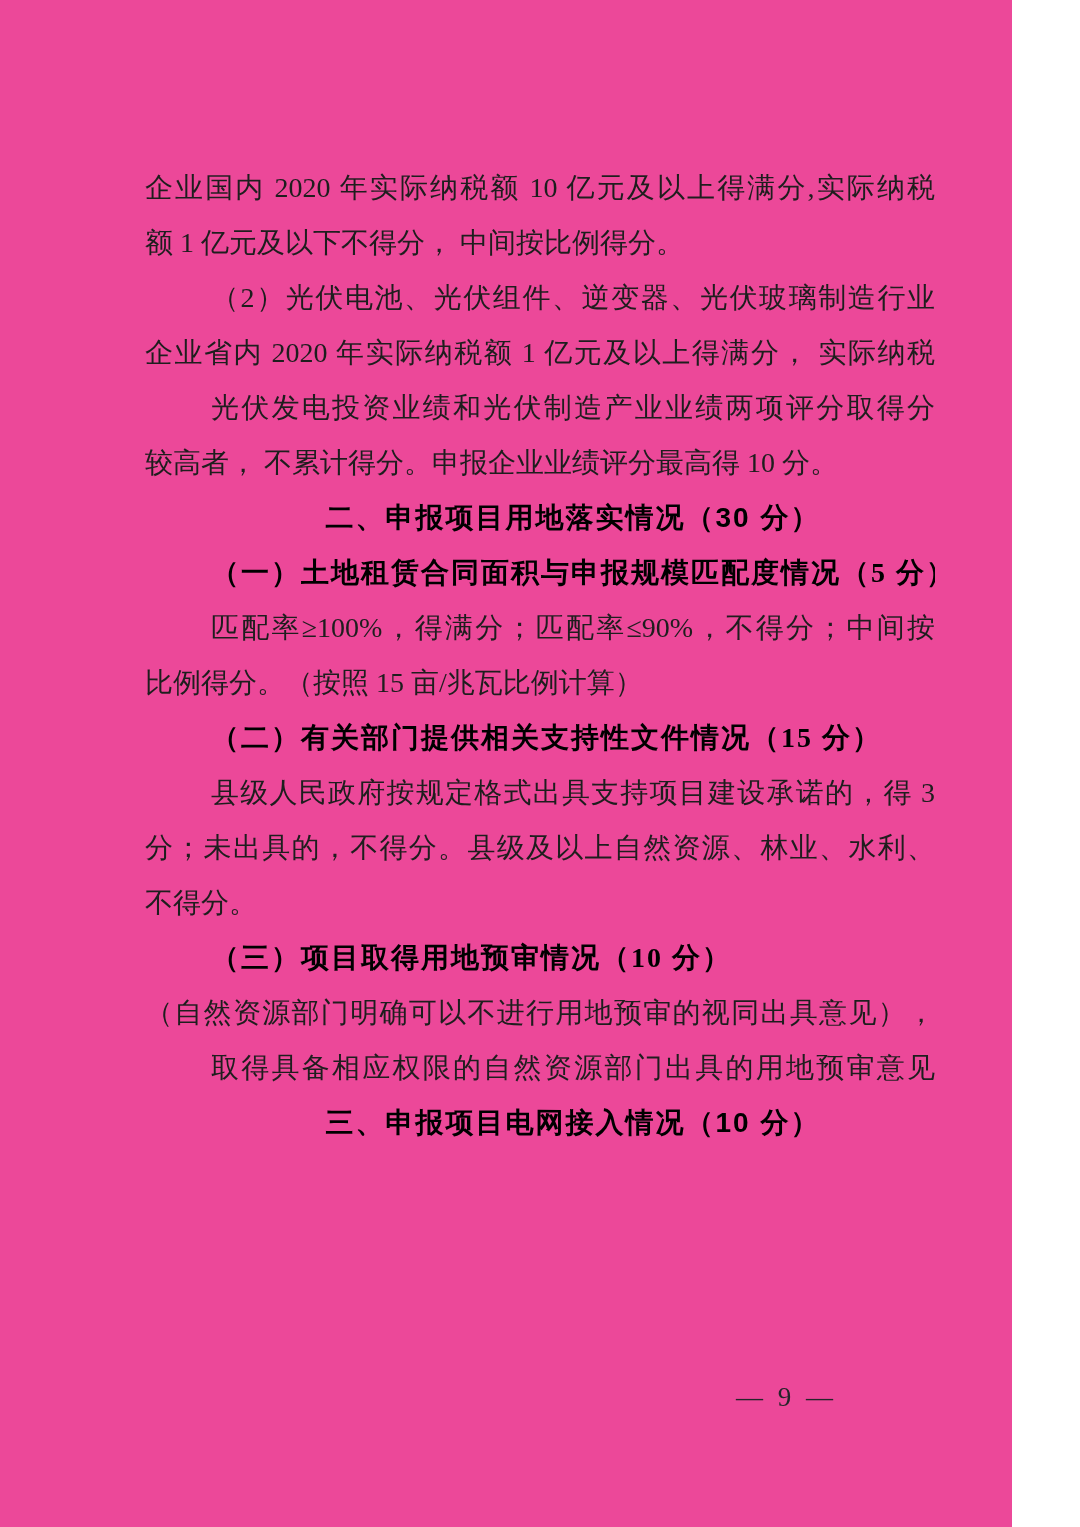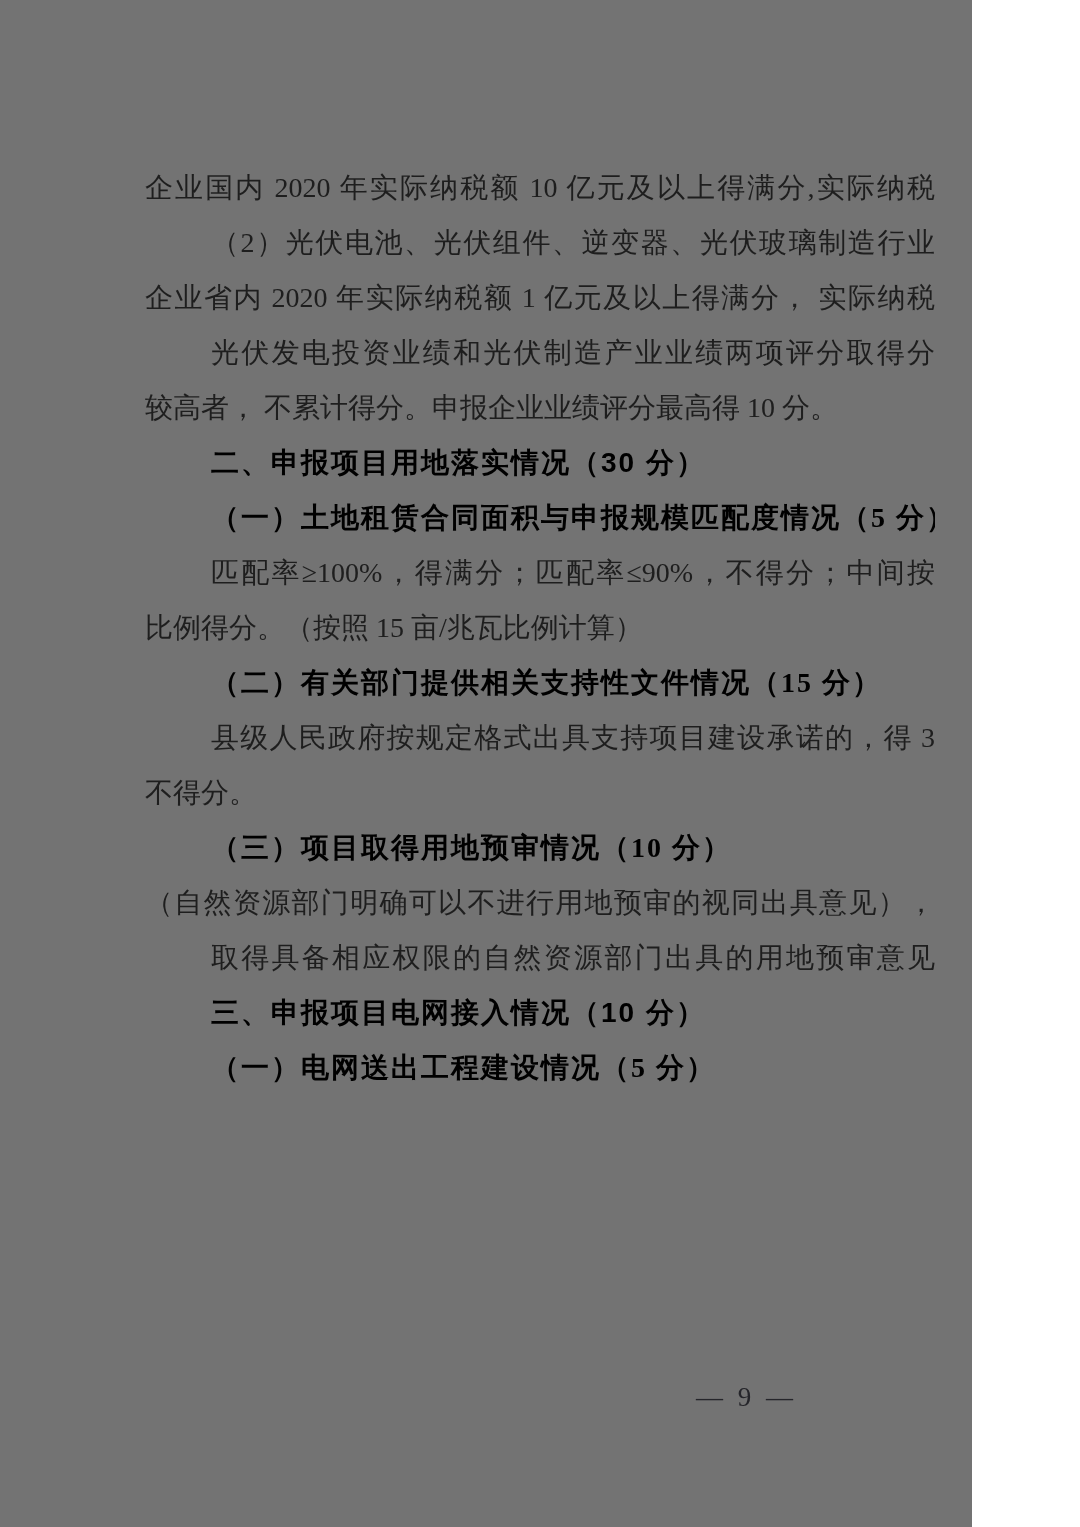--- a/index.html
+++ b/index.html
@@ -11,22 +11,23 @@
     width: 1080px;
     height: 1527px;
     position: relative;
     font-family: "Liberation Serif", "DejaVu Serif", serif;
   }
   .page {
     position: absolute;
     left: 0; top: 0;
     width: 972px;
     height: 1527px;
-    background: #737373;
+    background: #ec4899;
     overflow: hidden;
+    padding-left: 40px;
   }
   .content {
     position: absolute;
     left: 145px;
     top: 160px;
     width: 790px;
   }
   .line {
     height: 55px;
     line-height: 55px;
@@ -42,20 +43,21 @@
     text-align-last: justify;
   }
   .line.indent {
     padding-left: 66px;
   }
   .line.h1 {
     font-family: "Liberation Sans", "DejaVu Sans", sans-serif;
     font-weight: bold;
     color: #000000;
     letter-spacing: 2px;
+    text-align: center;
   }
   .line.h2 {
     font-family: "Liberation Serif", "DejaVu Serif", serif;
     font-weight: bold;
     color: #000000;
     letter-spacing: 2px;
   }
   .footer {
     position: absolute;
     top: 1372px;
@@ -66,33 +68,34 @@
     color: #25252a;
     letter-spacing: 4px;
   }
 </style>
 </head>
 <body>
 
 <div class="page">
   <div class="content" id="content">
       <div class="line body fill">企业国内 2020 年实际纳税额 10 亿元及以上得满分,实际纳税</div>
+      <div class="line body">额 1 亿元及以下不得分， 中间按比例得分。</div>
       <div class="line body indent fill">（2）光伏电池、光伏组件、逆变器、光伏玻璃制造行业</div>
       <div class="line body fill">企业省内 2020 年实际纳税额 1 亿元及以上得满分， 实际纳税</div>
       <div class="line body indent fill">光伏发电投资业绩和光伏制造产业业绩两项评分取得分</div>
       <div class="line body">较高者， 不累计得分。申报企业业绩评分最高得 10 分。</div>
       <div class="line h1 indent">二、申报项目用地落实情况（30 分）</div>
       <div class="line h2 indent">（一）土地租赁合同面积与申报规模匹配度情况（5 分）</div>
       <div class="line body indent fill">匹配率≥100%，得满分；匹配率≤90%，不得分；中间按</div>
       <div class="line body">比例得分。（按照 15 亩/兆瓦比例计算）</div>
       <div class="line h2 indent">（二）有关部门提供相关支持性文件情况（15 分）</div>
       <div class="line body indent fill">县级人民政府按规定格式出具支持项目建设承诺的，得 3</div>
+      <div class="line body fill">分；未出具的，不得分。县级及以上自然资源、林业、水利、</div>
       <div class="line body">不得分。</div>
       <div class="line h2 indent">（三）项目取得用地预审情况（10 分）</div>
       <div class="line body fill">（自然资源部门明确可以不进行用地预审的视同出具意见），</div>
       <div class="line body indent fill">取得具备相应权限的自然资源部门出具的用地预审意见</div>
       <div class="line h1 indent">三、申报项目电网接入情况（10 分）</div>
-      <div class="line h2 indent">（一）电网送出工程建设情况（5 分）</div>
     </div>
   <div class="footer">
     <span>— 9 —</span>
   </div>
 </div>
 
 </body></html>

